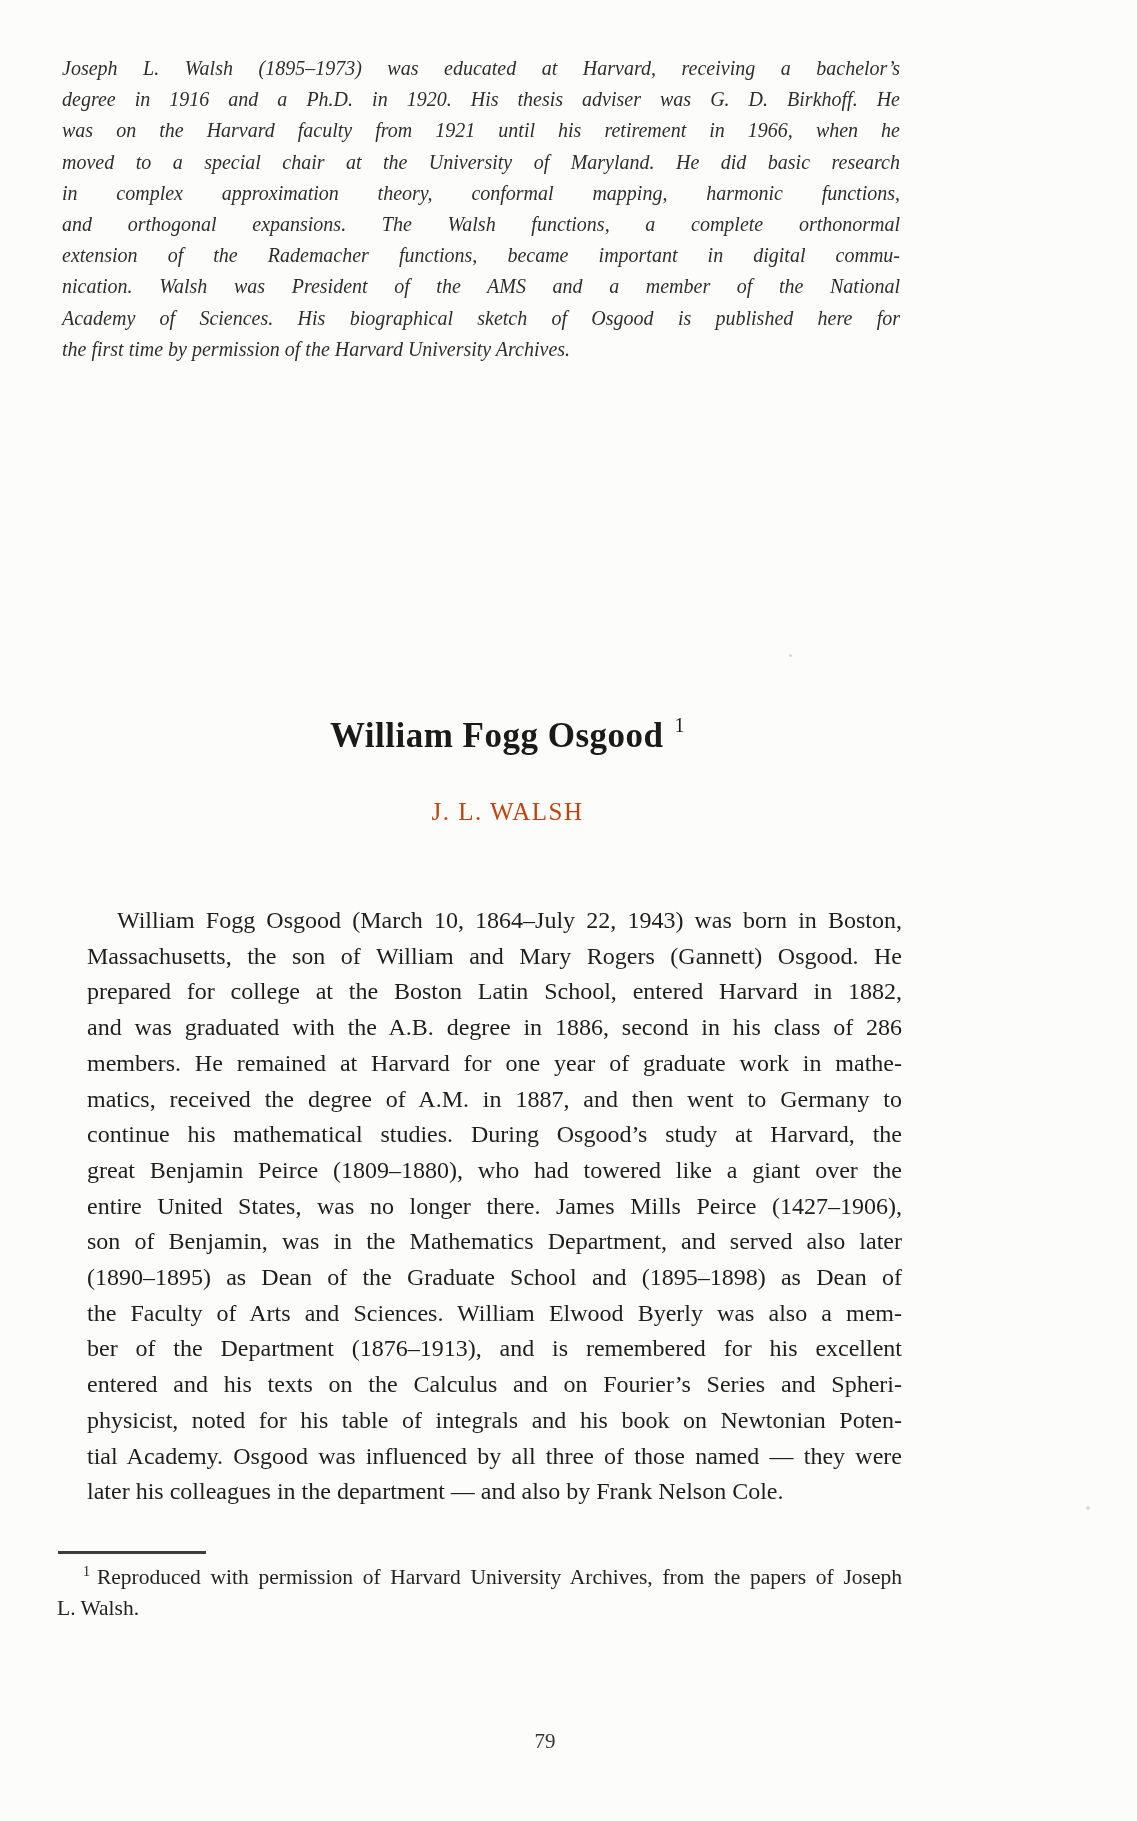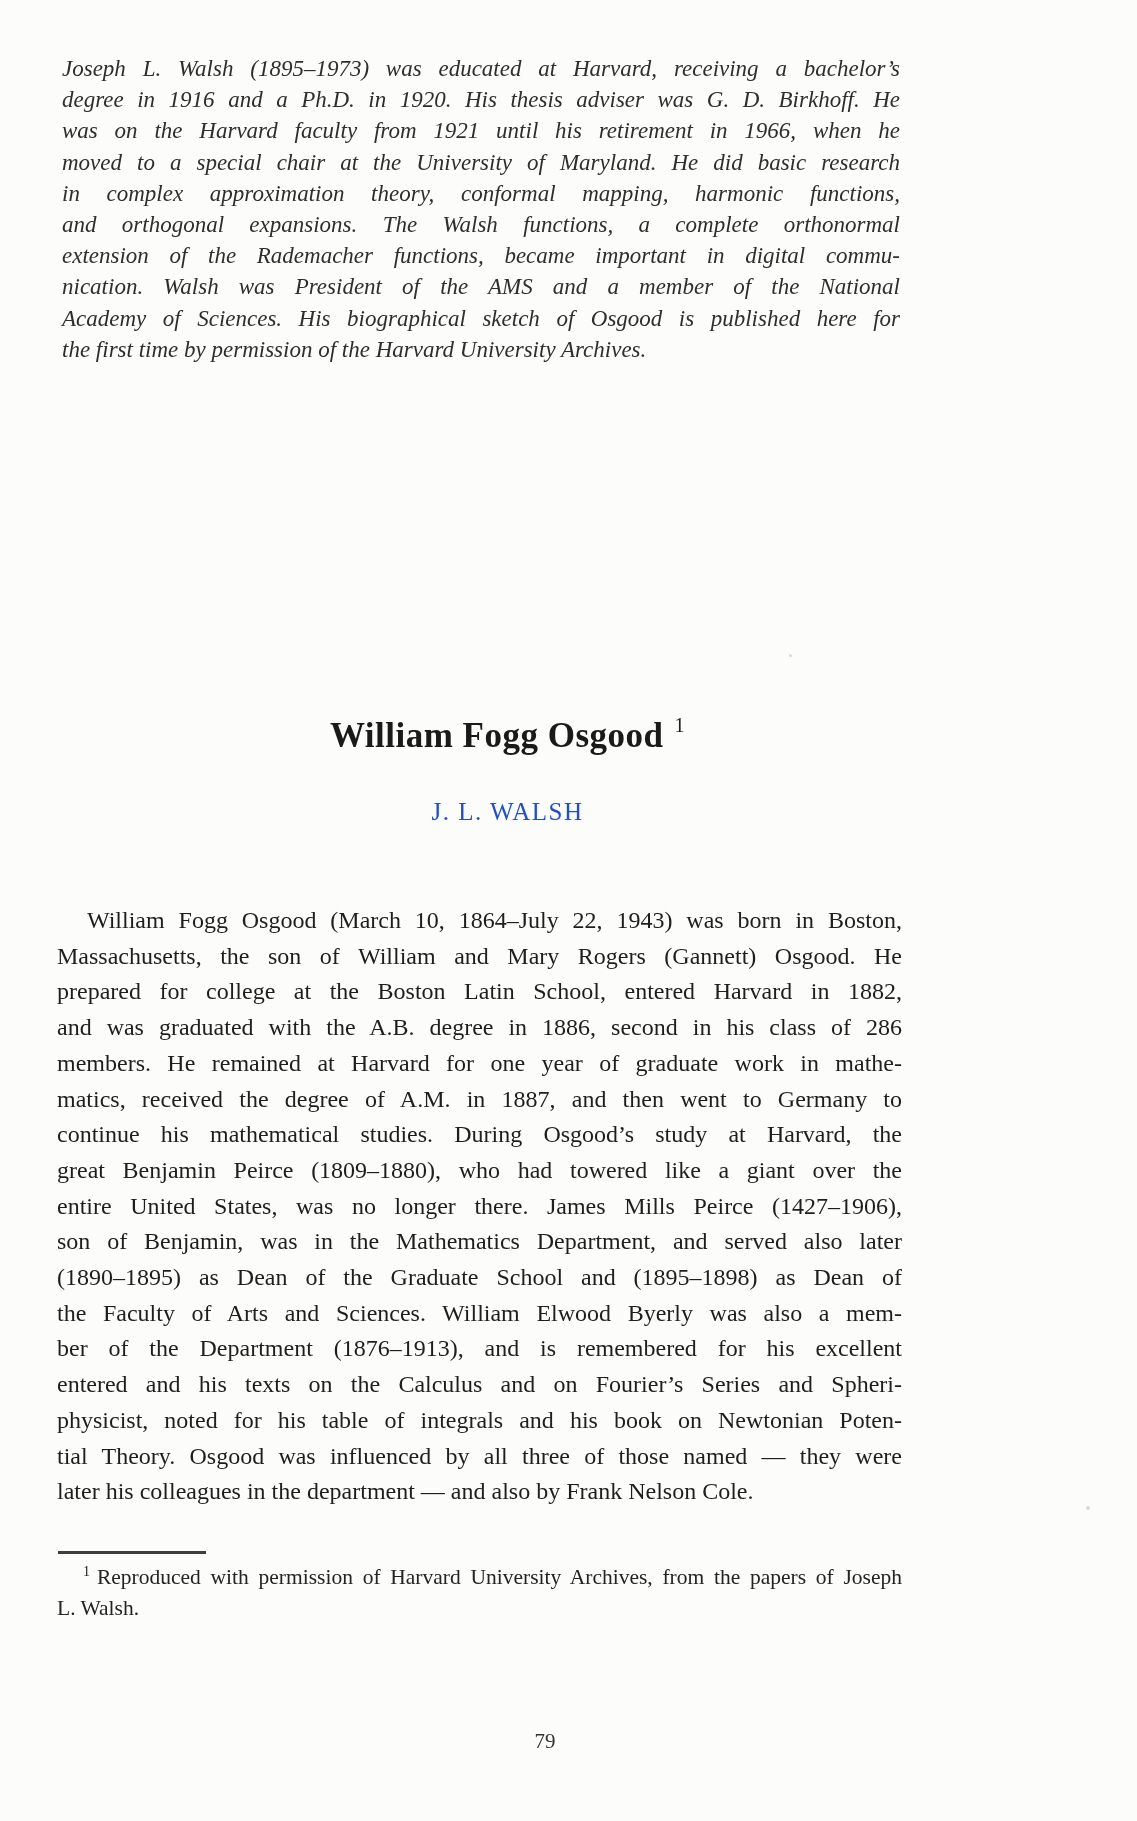--- a/index.html
+++ b/index.html
@@ -17,21 +17,21 @@
     text-align: justify;
     text-align-last: justify;
     white-space: nowrap;
   }
   .tline.tline-last { text-align-last: left; }
 
   .intro {
     position: absolute;
     left: 62px; top: 53px; width: 838px;
     font-style: italic;
-    font-size: 23px;
+    font-size: 20px;
     color: #2e2e2e;
   }
   .intro .tline { line-height: 31.2px; }
 
   .title {
     position: absolute;
     left: 57px; top: 716px; width: 845px;
     margin: 0;
     padding-left: 28px;
     text-align: center;
@@ -49,30 +49,30 @@
     position: relative; top: -2px;
   }
 
   .author {
     position: absolute;
     left: 57px; top: 798px; width: 845px;
     padding-left: 28px;
     text-align: center;
     font-size: 25px;
     letter-spacing: 1.5px;
-    color: #1d4ed8;
+    color: #c2410c;
   }
 
   .body {
     position: absolute;
     left: 57px; top: 903px; width: 845px;
     font-size: 24px;
     color: #1e1e1e;
   }
-  .body .tline { line-height: 35.7px; }
+  .body .tline { line-height: 35.7px; margin-left: 30px; }
   .body .tline-first { text-indent: 30px; }
 
   .fn-rule {
     position: absolute;
     left: 58px; top: 1551px;
     width: 148px; height: 0;
     border-top: 3px solid #3e3e3e;
   }
 
   .footnote {
@@ -133,21 +133,21 @@
       <div class="tline">matics, received the degree of A.M. in 1887, and then went to Germany to</div>
       <div class="tline">continue his mathematical studies.  During Osgood’s study at Harvard, the</div>
       <div class="tline">great Benjamin Peirce (1809–1880), who had towered like a giant over the</div>
       <div class="tline">entire United States, was no longer there.  James Mills Peirce (1427–1906),</div>
       <div class="tline">son of Benjamin, was in the Mathematics Department, and served also later</div>
       <div class="tline">(1890–1895) as Dean of the Graduate School and (1895–1898) as Dean of</div>
       <div class="tline">the Faculty of Arts and Sciences.  William Elwood Byerly was also a mem-</div>
       <div class="tline">ber of the Department (1876–1913), and is remembered for his excellent</div>
       <div class="tline">entered and his texts on the Calculus and on Fourier’s Series and Spheri-</div>
       <div class="tline">physicist, noted for his table of integrals and his book on Newtonian Poten-</div>
-      <div class="tline">tial Theory.  Osgood was influenced by all three of those named — they were</div>
+      <div class="tline">tial Academy.  Osgood was influenced by all three of those named — they were</div>
       <div class="tline tline-last">later his colleagues in the department — and also by Frank Nelson Cole.</div>
     </section>
 
   <div class="fn-rule"></div>
 
   <div class="footnote">
     <div class="fn-line1 tline"><sup class="fn-marker">1</sup><span>Reproduced with permission of Harvard University Archives, from the papers of Joseph</span></div>
     <div class="fn-line2">L. Walsh.</div>
   </div>
 

